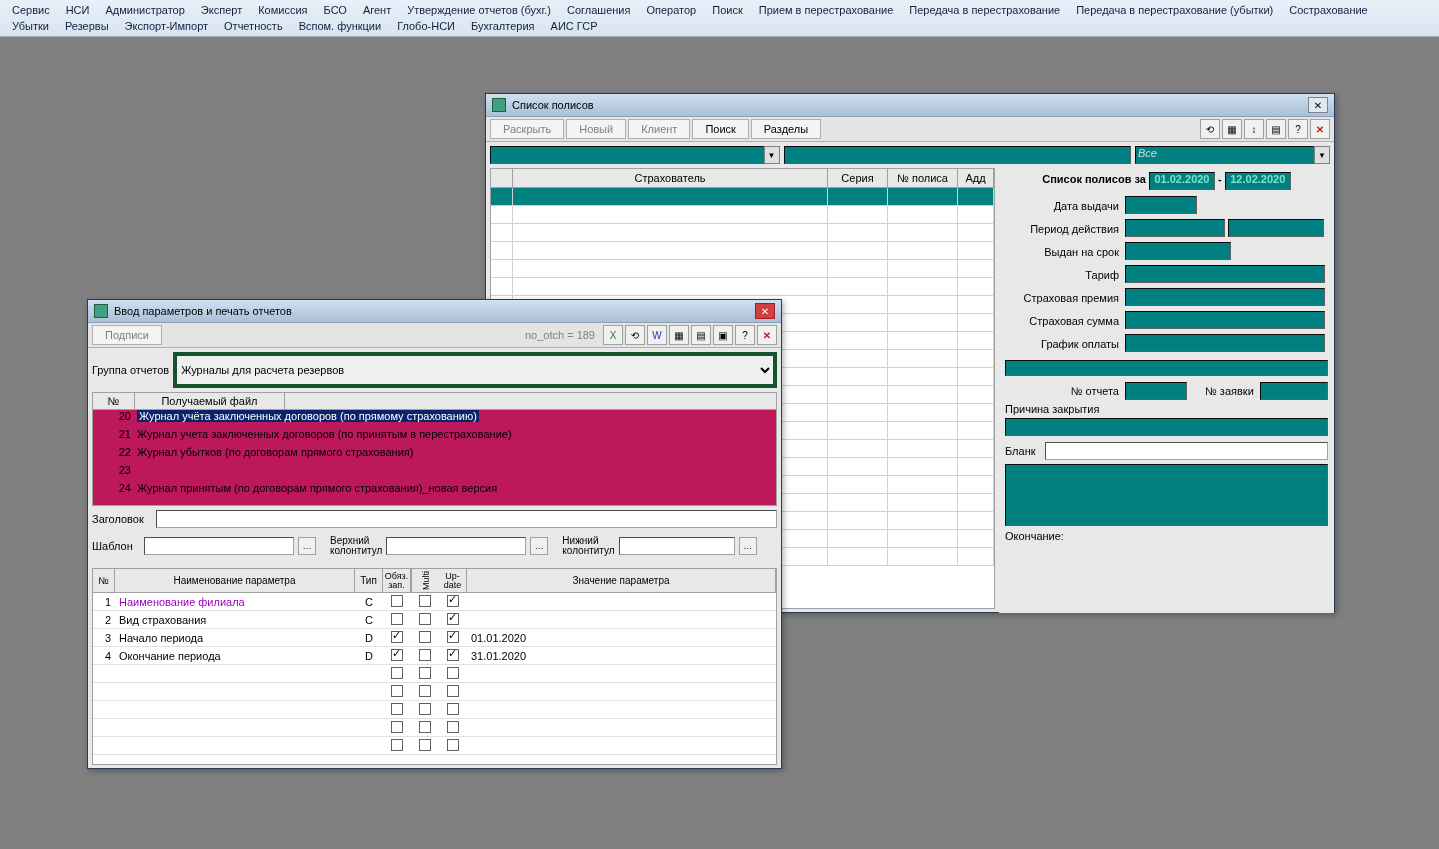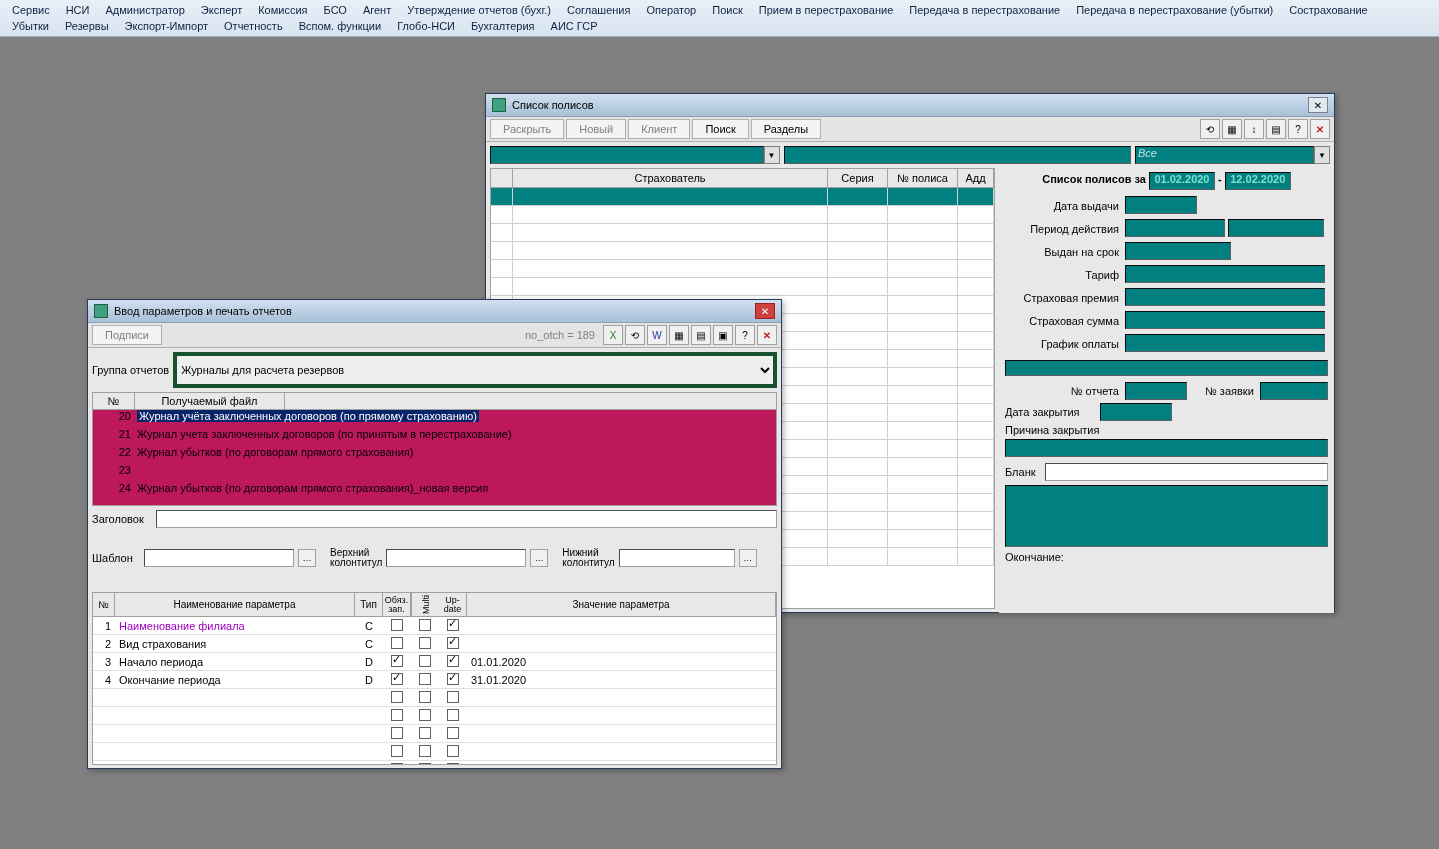--- a/index.html
+++ b/index.html
@@ -120,21 +120,21 @@
 .rep-list-head { display:flex; background:#e8e8e8; border:1px solid #a0a0a0; margin:0 4px; }
 .rep-list-head .lh { border-right:1px solid #a0a0a0; padding:2px 4px; text-align:center; }
 .rep-list { border:1px solid #a0a0a0; border-top:none; margin:0 4px; height:96px; overflow:auto; background:#be185d; }
 .rep-list .rrow { display:flex; height:18px; }
 .rep-list .rrow .rc-no { width:42px; text-align:right; padding-right:4px; }
 .rep-list .rrow .rc-name { flex:1; padding-left:2px; }
 .rep-list .rrow .rc-file { width:120px; }
 .rep-list .rrow.sel .rc-name span { background:#0a246a; color:#fff; padding:0 2px; }
 
 .rep-mid { padding:4px; }
-.rep-mid .frow { display:flex; align-items:center; gap:4px; margin-bottom:20px; }
+.rep-mid .frow { display:flex; align-items:center; gap:4px; margin-bottom:8px; }
 .rep-mid .frow label { }
 .rep-mid .frow input[type=text] { border:1px inset #a0a0a0; height:18px; font-size:11px; padding:0 2px; }
 .icon-small { width:18px; height:18px; border:1px solid #a0a0a0; background:#f0f0f0; cursor:pointer; display:flex;align-items:center;justify-content:center;font-size:9px; }
 
 .param-head { display:flex; background:#e8e8e8; border:1px solid #a0a0a0; margin:0 4px; }
 .param-head .ph { border-right:1px solid #a0a0a0; padding:2px 3px; text-align:center; font-size:10px; display:flex;align-items:center;justify-content:center; }
 .param-grid { border:1px solid #a0a0a0; border-top:none; margin:0 4px 4px 4px; flex:1; background:#fff; overflow:auto; }
 .param-grid .prow { display:flex; height:18px; border-bottom:1px solid #e0e0e0; align-items:center; }
 .param-grid .prow .pc-no { width:22px; text-align:right; padding-right:4px; }
 .param-grid .prow .pc-name { width:240px; padding-left:4px; }
@@ -420,24 +420,20 @@
         <div class="teal-input" style="width:100%;height:16px;margin:6px 0"></div>
         <div class="side-field">
             <div class="side-label">№ отчета</div>
             <div class="teal-input" style="width:62px"></div>
             <div style="width:18px"></div>
             <div>№ заявки</div>
             <div style="width:6px"></div>
             <div class="teal-input" style="width:68px"></div>
           </div>
         <div class="side-field">
-            <div class="side-label" style="width:95px;text-align:left">Дата закрытия</div>
-            <div class="teal-input" style="width:72px"></div>
-          </div>
-        <div class="side-field">
             <div class="side-label" style="width:110px;text-align:left">Причина закрытия</div>
           </div>
         <div class="teal-input" style="width:100%;height:18px"></div>
         <div class="side-field" style="margin-top:6px">
             <div style="width:40px">Бланк</div>
             <div style="flex:1;border:1px inset #a0a0a0;height:18px;background:#fff"></div>
           </div>
         <div class="teal-input" style="width:100%;height:62px;margin-top:4px"></div>
         <div style="margin-top:4px">Окончание:</div>
       </div>
@@ -496,21 +492,21 @@
           <div class="rc-no">22</div>
           <div class="rc-name"><span>Журнал убытков (по  договорам прямого страхования)</span></div>
           <div class="rc-file"></div>
         </div>
         <div class="rrow">
           <div class="rc-no">23</div>
           <div class="rc-file"></div>
         </div>
         <div class="rrow">
           <div class="rc-no">24</div>
-          <div class="rc-name"><span>Журнал убытков (по  договорам прямого страхования)_новая версия</span></div>
+          <div class="rc-name"><span>Журнал принятым (по  договорам прямого страхования)_новая версия</span></div>
           <div class="rc-file"></div>
         </div>
       </div>
 
     <div class="rep-mid">
       <div class="frow">
         <label style="width:60px">Заголовок</label>
         <input type="text" style="flex: 1 1 0%;">
       </div>
       <div class="frow">

